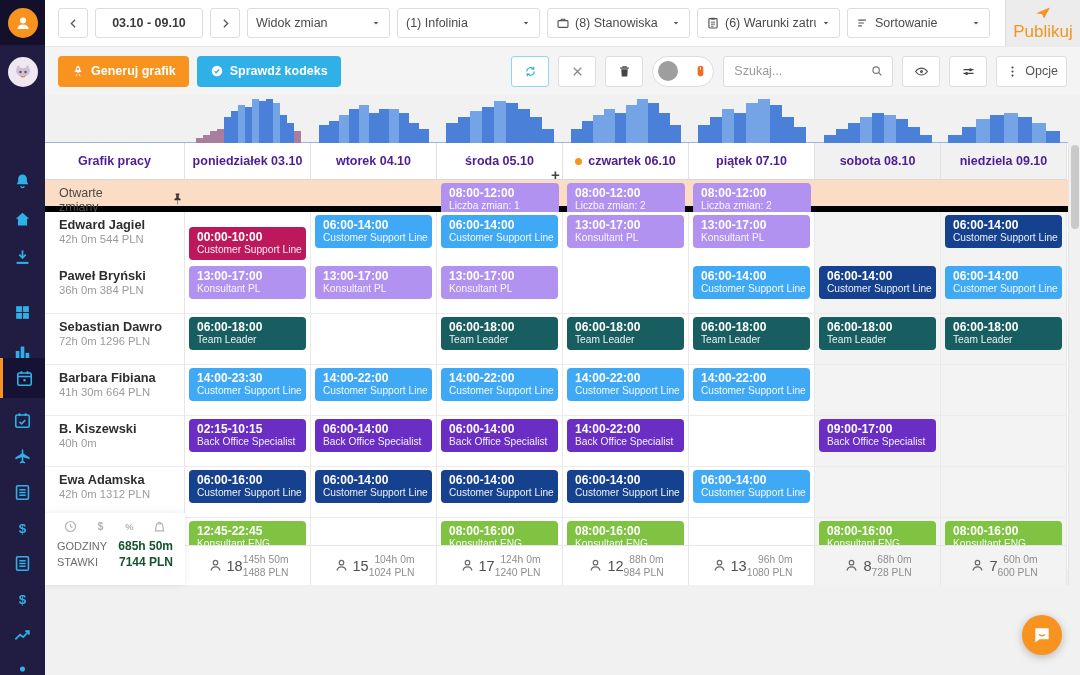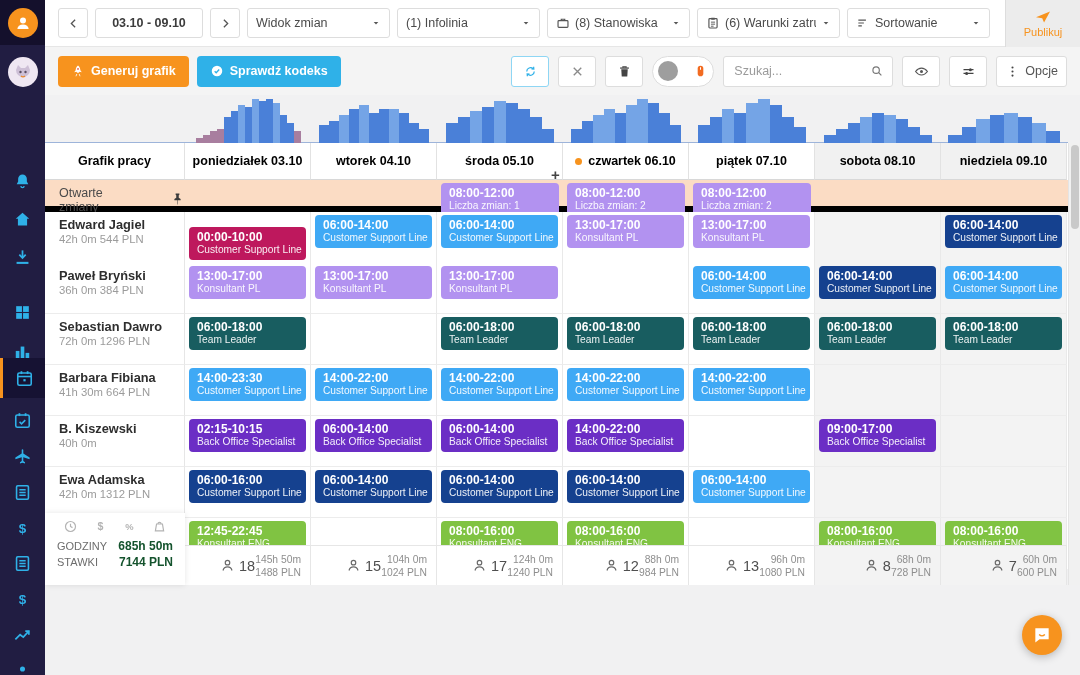--- a/index.html
+++ b/index.html
@@ -22,21 +22,21 @@
   .tb-btn,.datebox,.dd{height:30px;border:1px solid #ddd;border-radius:3px;background:#fff;display:flex;align-items:center;color:#4a4a4a;font-size:12.5px;}
   .tb-btn{width:30px;justify-content:center;cursor:pointer;}
   .tb-btn svg{width:13px;height:13px;}
   .datebox{width:108px;justify-content:center;font-weight:bold;color:#3c3c3c;}
   .dd{width:143px;padding:0 8px;justify-content:space-between;cursor:pointer;gap:5px;}
   .dd .lbl{white-space:nowrap;overflow:hidden;text-overflow:ellipsis;display:flex;align-items:center;gap:5px;}
   .dd svg.pre{width:14px;height:14px;flex:none;color:#555;}
   .dd svg.car{width:10px;height:10px;flex:none;color:#555;}
   .publish{position:absolute;right:0;top:0;width:75px;height:47px;background:#ececec;border-left:1px solid #ddd;display:flex;flex-direction:column;align-items:center;justify-content:center;gap:2px;cursor:pointer;}
   .publish svg{width:18px;height:14px;color:#F7931E;}
-  .publish span{color:#F7931E;font-size:11px;}
+  .publish span{color:#F7931E;font-size:17px;}
   
   .toolbar{position:absolute;left:0;top:47px;width:1035px;height:48px;background:#f4f4f4;display:flex;align-items:center;padding:0 13px;gap:8px;}
   .btn-big{height:31px;border:none;border-radius:4px;color:#fff;font-size:12.5px;font-weight:bold;display:flex;align-items:center;gap:6px;padding:0 13px;cursor:pointer;}
   .btn-orange{background:#F7931E;}
   .btn-blue{background:#2FB1E8;}
   .btn-big svg{width:14px;height:14px;}
   .right-group{margin-left:auto;display:flex;align-items:center;gap:9px;}
   .sq-btn{height:31px;min-width:38px;border:1px solid #ddd;border-radius:3px;background:#fff;display:flex;align-items:center;justify-content:center;color:#555;cursor:pointer;padding:0 8px;gap:5px;font-size:12.5px;}
   .sq-btn svg{width:15px;height:15px;}
   .sq-btn.refresh{border-color:#8ed6f4;color:#2FB1E8;}
@@ -48,21 +48,21 @@
   .search input::placeholder{color:#9a9a9a;}
   .search svg{width:14px;height:14px;color:#777;flex:none;}
   
   .grid7{display:grid;grid-template-columns:140px repeat(7,126px);}
   
   .chart-row{position:absolute;left:0;top:95px;width:1023px;height:48px;border-bottom:1px solid #9db4da;}
   .chart-cell{display:flex;align-items:flex-end;justify-content:center;height:48px;overflow:hidden;}
   .bar{flex:none;}
   
   .grid-head{position:absolute;left:0;top:143px;width:1023px;height:37px;background:#fff;}
-  .hcell{border-right:1px solid #e2e2e2;border-bottom:1px solid #d8d8d8;display:flex;align-items:center;justify-content:center;font-size:12.5px;color:#000000;font-weight:bold;gap:6px;background:#fff;height:37px;cursor:pointer;}
+  .hcell{border-right:1px solid #e2e2e2;border-bottom:1px solid #d8d8d8;display:flex;align-items:center;justify-content:center;font-size:12.5px;color:#4c1d95;font-weight:bold;gap:6px;background:#fff;height:37px;cursor:pointer;}
   .hcell.corner{cursor:default;}
   .hcell.wknd{background:#f1f1f1;}
   .today-dot{width:7px;height:7px;border-radius:50%;background:#F7931E;}
   
   .grid-body{position:absolute;left:0;top:180px;width:1023px;}
   .row-open{height:32px;background:#fbdcc4;border-bottom:6px solid #000000;}
   .row-open .ocell{display:flex;align-items:center;justify-content:center;padding:3px 4px;}
   .open-label{display:flex;align-items:center;justify-content:flex-start;padding-left:14px;gap:26px;font-size:12.5px;color:#4a4a4a;}
   .open-label svg{width:15px;height:15px;color:#3b3b3b;cursor:pointer;}
   .erow{height:51px;background:#fff;}
@@ -75,21 +75,21 @@
   .chip .t{font-size:12px;font-weight:bold;line-height:14px;white-space:nowrap;}
   .chip .r{font-size:10.2px;line-height:12px;opacity:.92;white-space:nowrap;}
   
   .footer-label{position:absolute;left:0;top:513px;width:140px;height:72px;background:#fff;box-shadow:0 0 6px rgba(0,0,0,.10);z-index:2;padding:6px 12px 0;}
   .f-icons{display:flex;justify-content:space-between;align-items:center;padding:0 6px 4px;color:#b3b3b3;}
   .f-icons svg{width:15px;height:15px;cursor:pointer;}
   .f-grid{display:flex;justify-content:space-between;}
   .f-l{font-size:11px;color:#6d6d6d;line-height:16px;}
   .f-v{font-size:12px;color:#14532d;font-weight:bold;text-align:right;line-height:16px;}
   .footer-days{position:absolute;left:140px;top:545px;width:883px;height:40px;display:grid;grid-template-columns:repeat(7,126px);}
-  .fcell{background:#fff;border-right:1px solid #e6e6e6;border-top:1px solid #e6e6e6;display:flex;align-items:center;justify-content:flex-end;padding:0 9px 0 10px;}
+  .fcell{background:#fff;border-right:1px solid #e6e6e6;border-top:1px solid #e6e6e6;display:flex;align-items:center;justify-content:center;padding:0 9px 0 10px;}
   .fcell .cnt{display:flex;align-items:center;gap:4px;color:#4f4f4f;font-size:14.5px;}
   .fcell .cnt svg{width:15px;height:15px;color:#6a6a6a;}
   .fcell .hp{text-align:right;font-size:10.3px;color:#8e8e8e;line-height:13px;}
   
   .vscroll{position:absolute;right:0;top:143px;width:12px;height:442px;background:#f1f1f1;border-left:1px solid #e4e4e4;}
   .vthumb{position:absolute;left:2px;top:2px;width:8px;height:84px;border-radius:4px;background:#c9c9c9;cursor:pointer;}
   
   .cursor-plus{position:absolute;left:506px;top:166px;font-size:15px;color:#444;z-index:4;font-weight:bold;}
   .fab{position:absolute;right:18px;bottom:20px;width:40px;height:40px;border-radius:50%;background:#F7931E;box-shadow:0 2px 8px rgba(0,0,0,.25);display:flex;align-items:center;justify-content:center;cursor:pointer;z-index:6;}
   .fab svg{width:20px;height:20px;color:#fff;}

